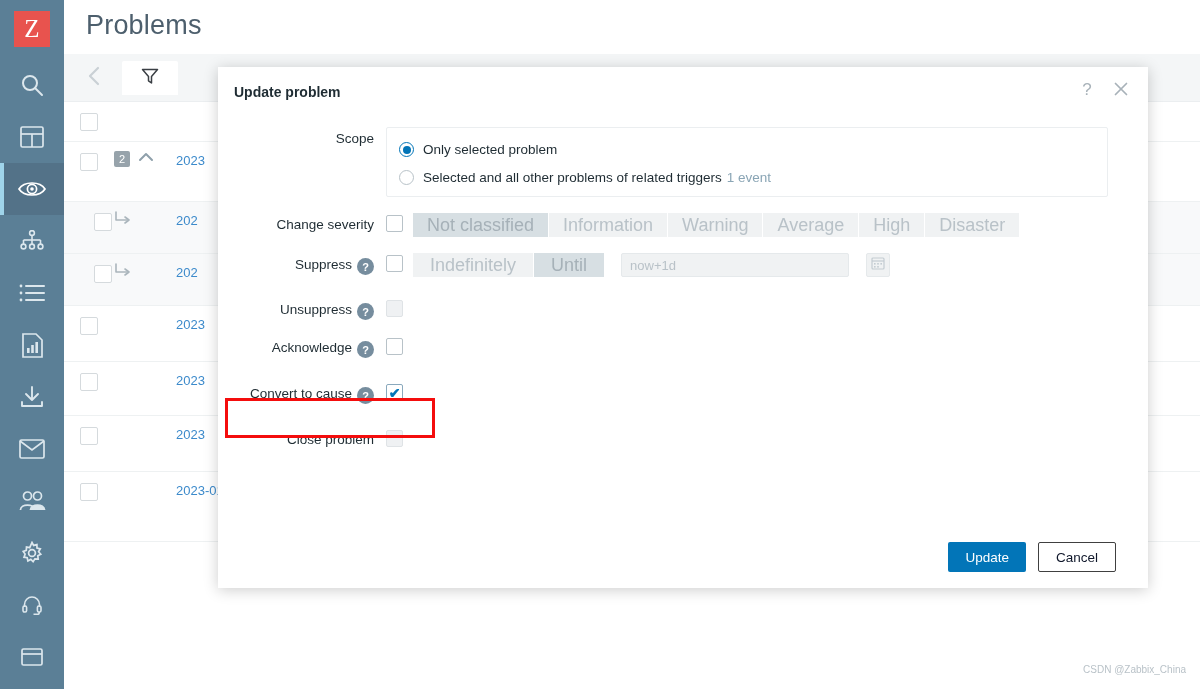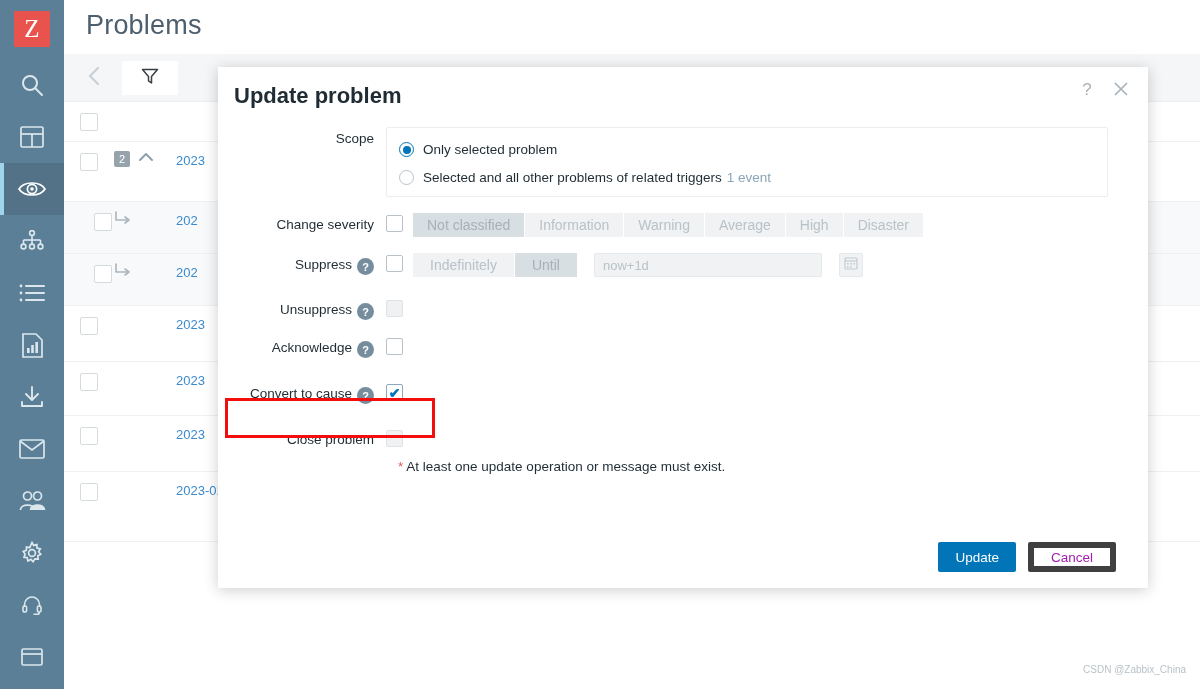--- a/index.html
+++ b/index.html
@@ -130,21 +130,21 @@
     position: absolute; left: 218px; top: 67px;
     width: 930px; height: 521px;
     background: #fff;
     box-shadow: 0 2px 14px rgba(0,0,0,.20);
     z-index: 50;
   }
   #dlg-head {
     height: 52px; position: relative;
     padding: 16px 0 0 16px;
   }
-  #dlg-title { font-size: 22px; font-weight: bold; color: #1f2c33; }
+  #dlg-title { font-size: 14px; font-weight: bold; color: #1f2c33; }
   #dlg-help, #dlg-close {
     position: absolute; top: 10px;
     width: 26px; height: 26px;
     display: flex; align-items: center; justify-content: center;
     color: #a8b2b9; font-size: 17px;
   }
   #dlg-help { right: 48px; }
   #dlg-close { right: 14px; font-size: 19px; }
 
   .frow { display: flex; margin-bottom: 16px; }
@@ -187,21 +187,21 @@
   }
   .fcb.disabled { background: #eff1f3; border-color: #dfe3e6; }
   .fcb.checked { border-color: #8aa9bd; }
   .fcb .tick { color: #0275b8; font-size: 14px; font-weight: bold; line-height: 1; }
 
   .segbtns { display: flex; }
   .segbtn {
     height: 24px; padding: 0 14px;
     display: flex; align-items: center; justify-content: center;
     background: #f0f2f3; color: #b9c2c8;
-    font-size: 14px; border-right: 1px solid #fff;
+    font-size: 18px; border-right: 1px solid #fff;
   }
   .segbtn.sel { background: #d7dfe3; color: #a6b1b8; }
   .segbtn:last-child { border-right: none; }
   .segbtns.r2 .segbtn { padding: 0 17px; }
 
   #date-input {
     width: 228px; height: 24px;
     background: #f0f2f3; border: 1px solid #e5e9eb; border-radius: 2px;
     color: #b9c2c8; font-size: 13px;
     padding: 0 8px; display: flex; align-items: center;
@@ -231,21 +231,21 @@
     height: 62px;
     display: flex; align-items: center; justify-content: flex-end;
     padding-right: 16px; gap: 12px;
   }
   .btn {
     height: 30px; padding: 0 17px;
     display: flex; align-items: center; justify-content: center;
     font-size: 13.5px; border-radius: 2px;
   }
   #btn-update { background: #0275b8; color: #fff; }
-  #btn-cancel { background: #fff; color: #a21caf; border: 6px solid #404040; }
+  #btn-cancel { background: #fff; color: #0f172a; border: 1px solid #404040; }
 
   #watermark {
     position: absolute; right: 14px; bottom: 14px;
     color: #b9c2c8; font-size: 10px; z-index: 40;
   }
 </style>
 </head>
 <body>
 
 <div id="sidebar">
@@ -672,24 +672,20 @@
       </div>
     </div>
 
     <div class="frow" style="margin-bottom:12px">
       <div class="flabel">Close problem</div>
       <div class="fctl">
         <span class="fcb disabled"></span>
       </div>
     </div>
 
-    <div id="req-note">
-      <span class="star">*</span>
-      <span>At least one update operation or message must exist.</span>
-    </div>
 
   </div>
 
   <div id="highlight-box"></div>
 
   <div id="dlg-footer">
     <div class="btn" id="btn-update">Update</div>
     <div class="btn" id="btn-cancel">Cancel</div>
   </div>
 

